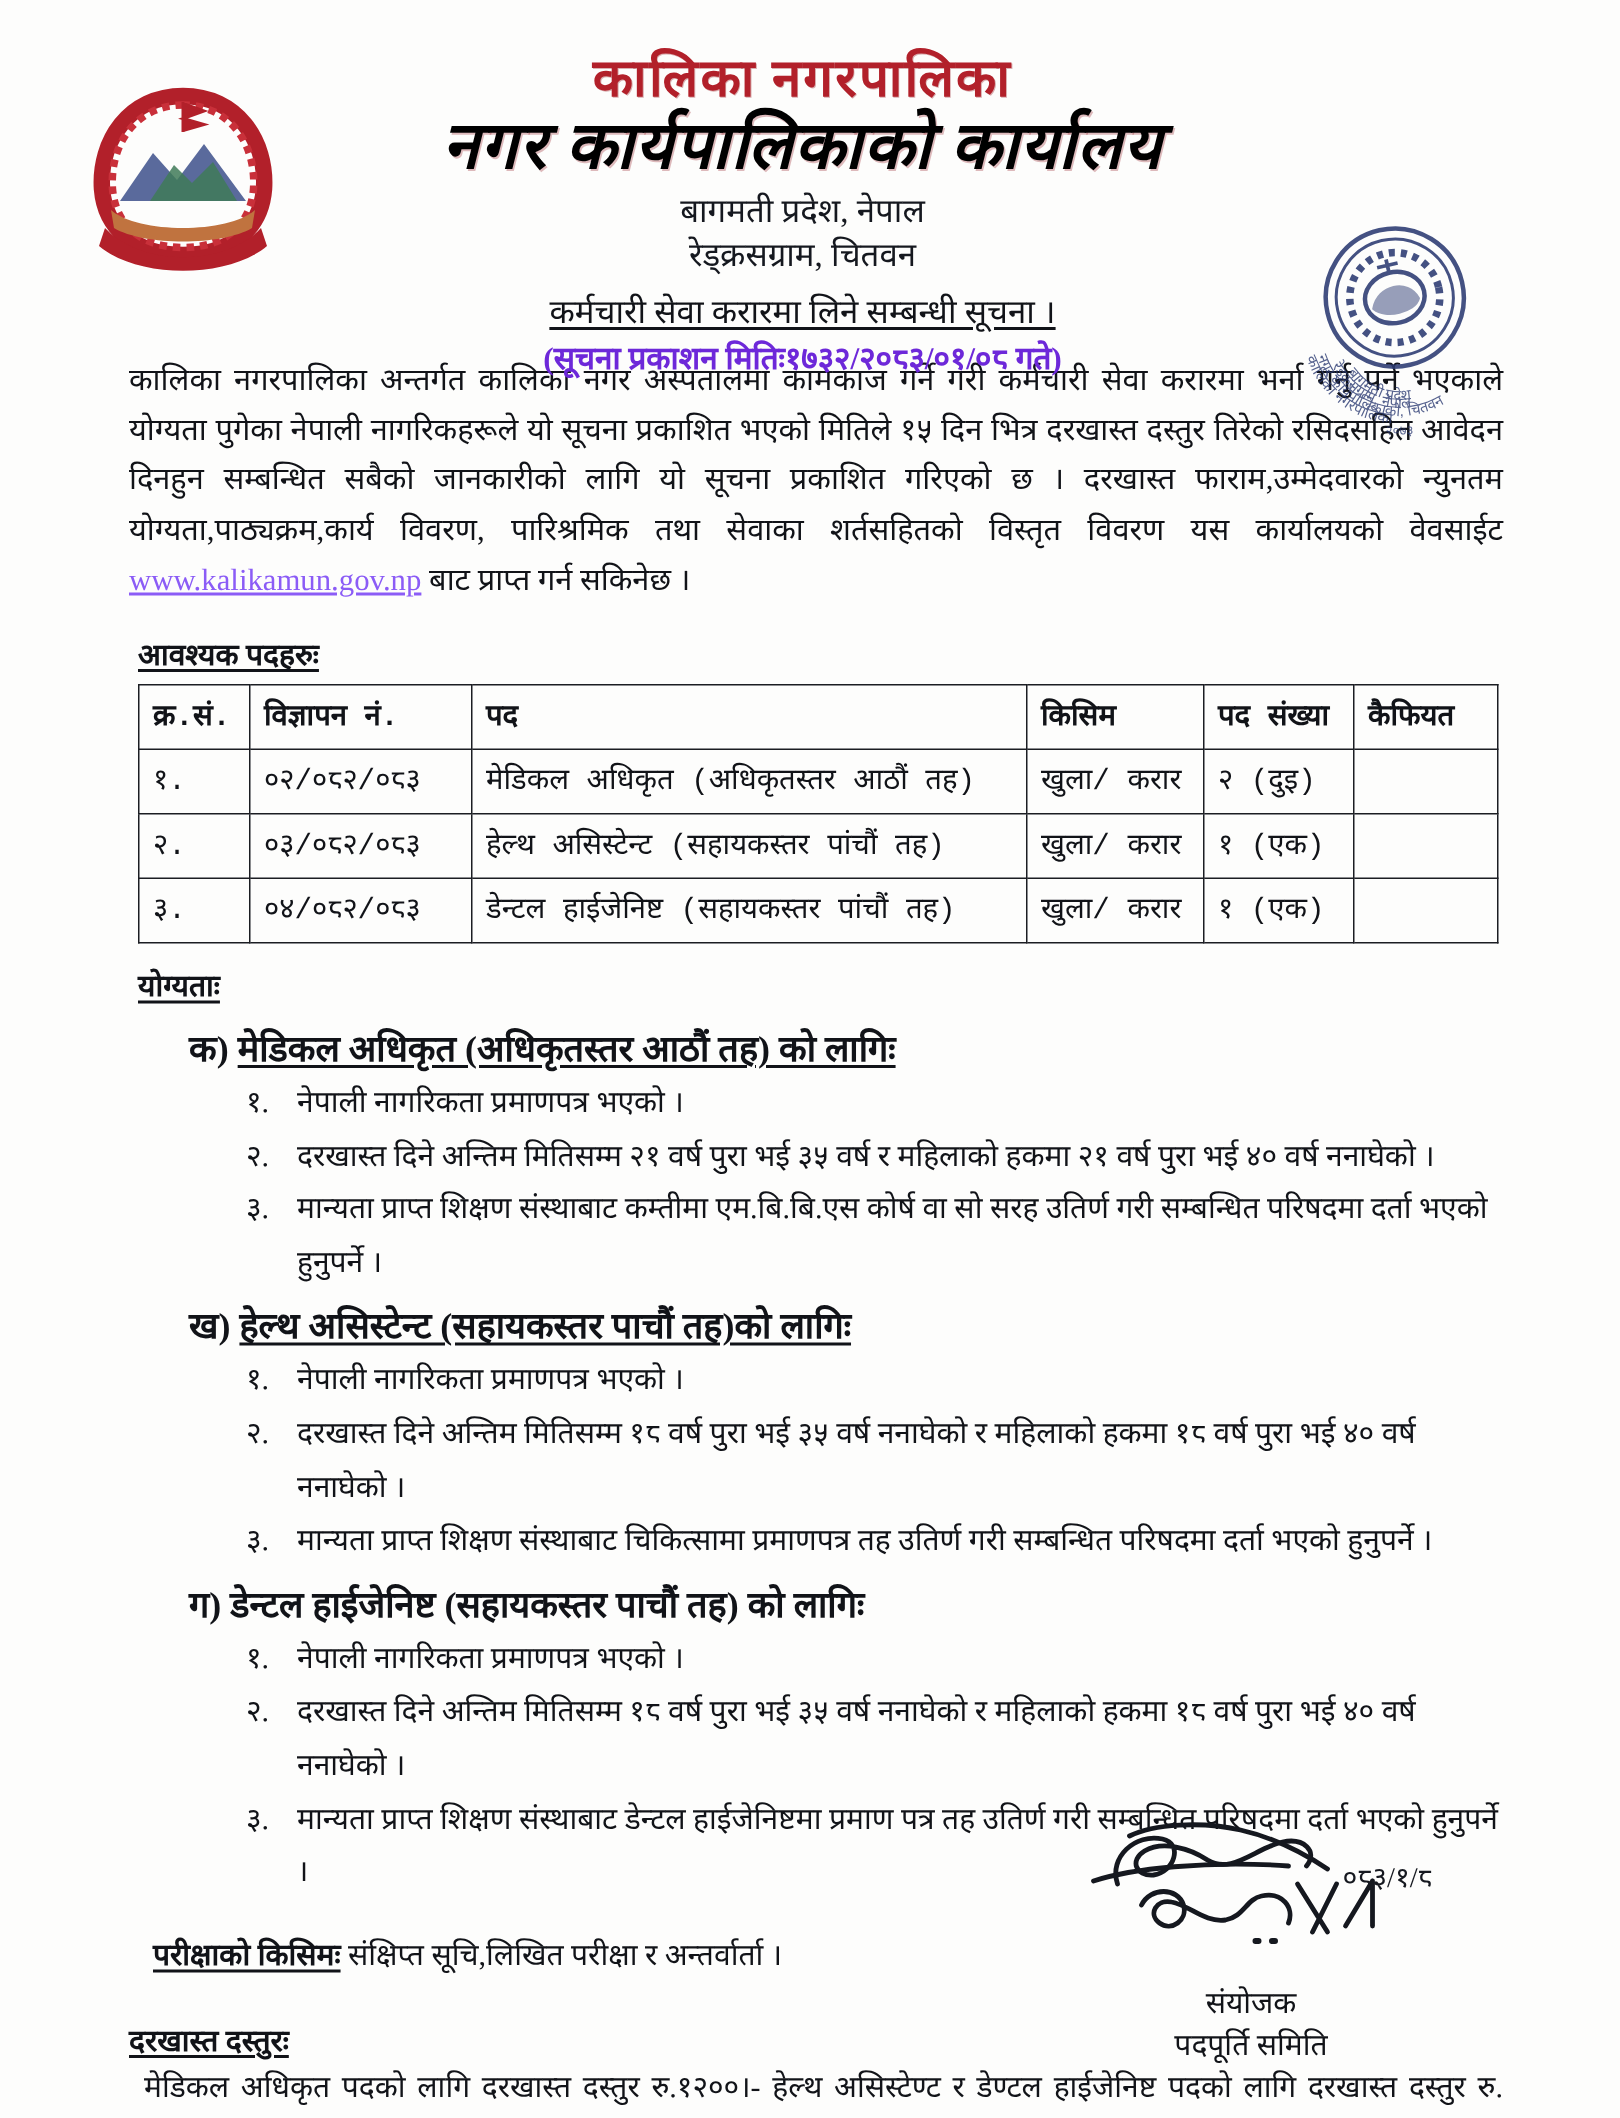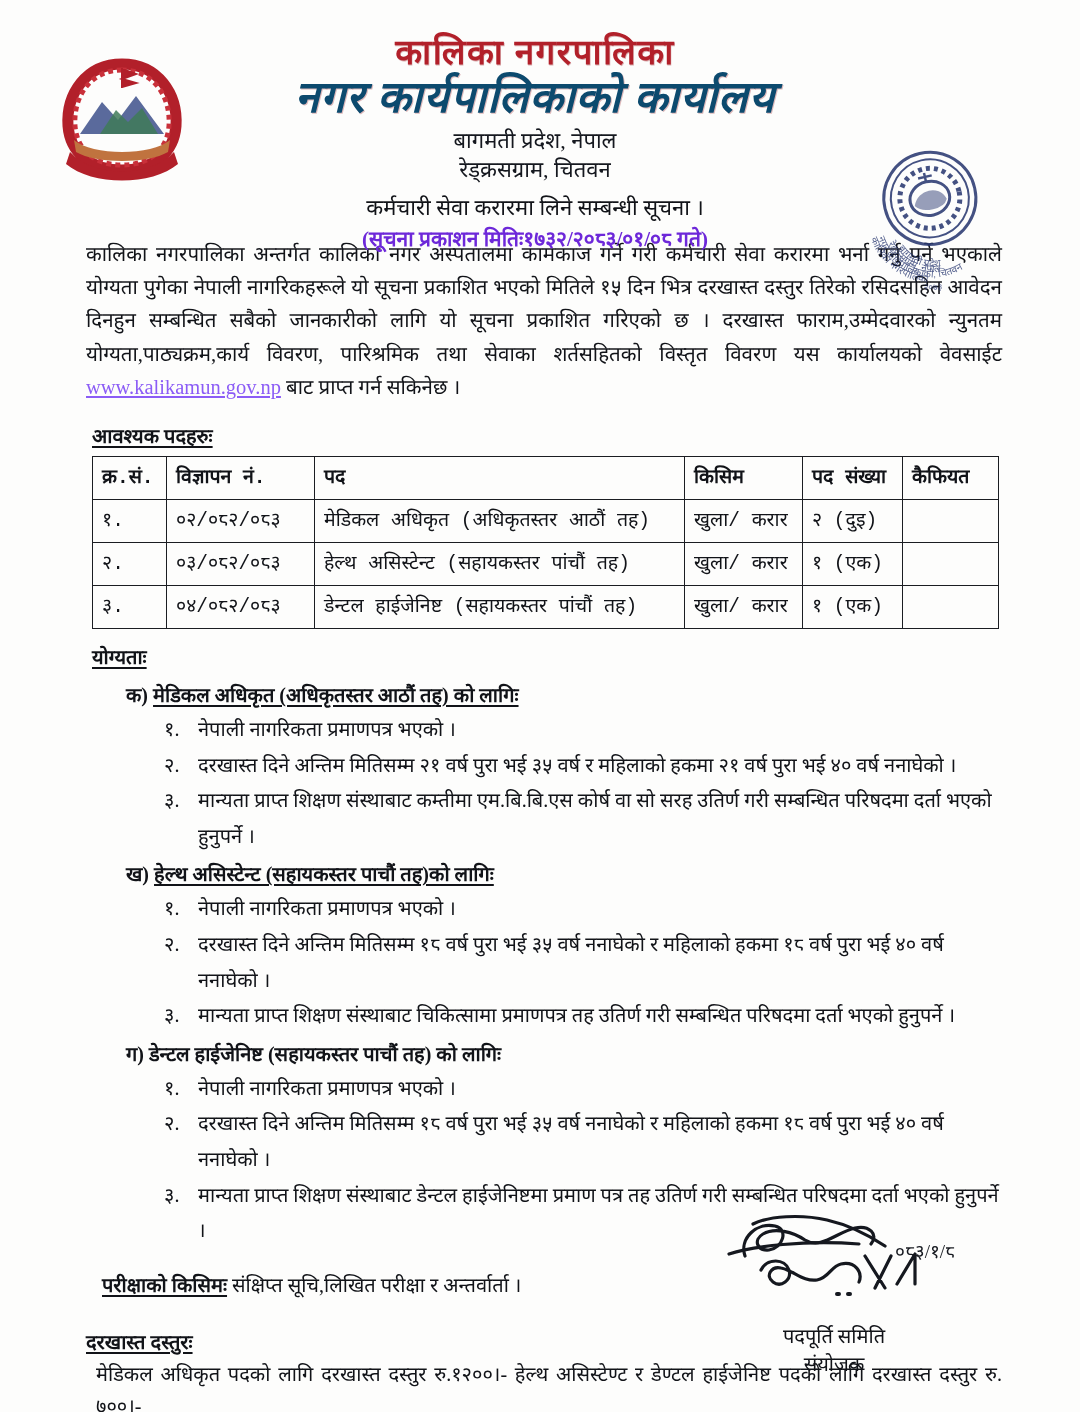--- a/index.html
+++ b/index.html
@@ -54,38 +54,39 @@
   .org-line1 {
     color: #b2202a;
     font-size: 35px;
     font-weight: bold;
     letter-spacing: 1.5px;
     line-height: 1.08;
     margin: 0 0 2px 0;
     text-shadow: 0.6px 0.6px 0 rgba(150,30,35,.35);
   }
   .org-line2 {
-    color: #0c4a6e;
+    color: #000000;
     font-size: 44px;
     font-weight: bold;
     font-style: italic;
     letter-spacing: 1px;
     line-height: 1.1;
     margin: 0 0 4px 0;
     text-shadow: 1px 1px 0 rgba(150,30,35,.3);
   }
   .org-addr {
     font-size: 22px;
     line-height: 1.32;
     margin: 0;
     color: #15181f;
   }
   .notice-title {
     font-size: 22px;
     margin: 7px 0 0 0;
+    text-decoration: underline;
     text-underline-offset: 3px;
     color: #111318;
   }
   .notice-date {
     font-size: 21px;
     font-weight: bold;
     margin: 3px 0 0 0;
     color: #6d28d9;
   }
 
@@ -136,21 +137,21 @@
   .col-sn     { width: 74px; }
   .col-adv    { width: 148px; }
   .col-post   { width: 370px; }
   .col-kind   { width: 118px; }
   .col-count  { width: 100px; }
   .col-remark { width: 96px; }
 
   
   .qual-block { margin: 8px 0 0 0; }
   .qual-head {
-    font-size: 20px;
+    font-size: 24px;
     font-weight: bold;
     margin: 6px 0 4px 40px;
     font-family: Liberation Serif, serif;
   }
   .qual-head .qh-underline {
     text-decoration: underline;
     text-underline-offset: 3px;
   }
   ol.qual-list {
     list-style: none;
@@ -417,17 +418,17 @@
                  C112 40 128 22 146 18 C160 15 170 24 162 34"></path>
         <path d="M44 14 C60 6 92 4 118 10 C140 15 158 24 176 36"></path>
         <path d="M20 44 C44 36 96 30 150 34"></path>
         <path d="M52 60 C58 48 76 48 80 60 C83 70 72 78 64 72 C56 66 62 56 72 58 C84 60 94 72 108 70
                  C120 68 122 56 132 54 C146 51 154 62 150 72"></path>
         <path d="M156 46 L176 78 M182 46 L166 78 M188 74 L206 44 M206 74 L206 44"></path>
         <path d="M128 84 C134 84 140 84 146 84" stroke-dasharray="2 9" stroke-width="4"></path>
       </g>
       <text x="186" y="48" fill="#15181f" font-size="19" font-family="'Liberation Serif', serif">०८३/१/८</text>
     </svg>
+    <p class="sign-role">संयोजक</p>
     <p class="sign-role">पदपूर्ति समिति</p>
-    <p class="sign-role">संयोजक</p>
   </div>
 
 </div>
 
 </body></html>

